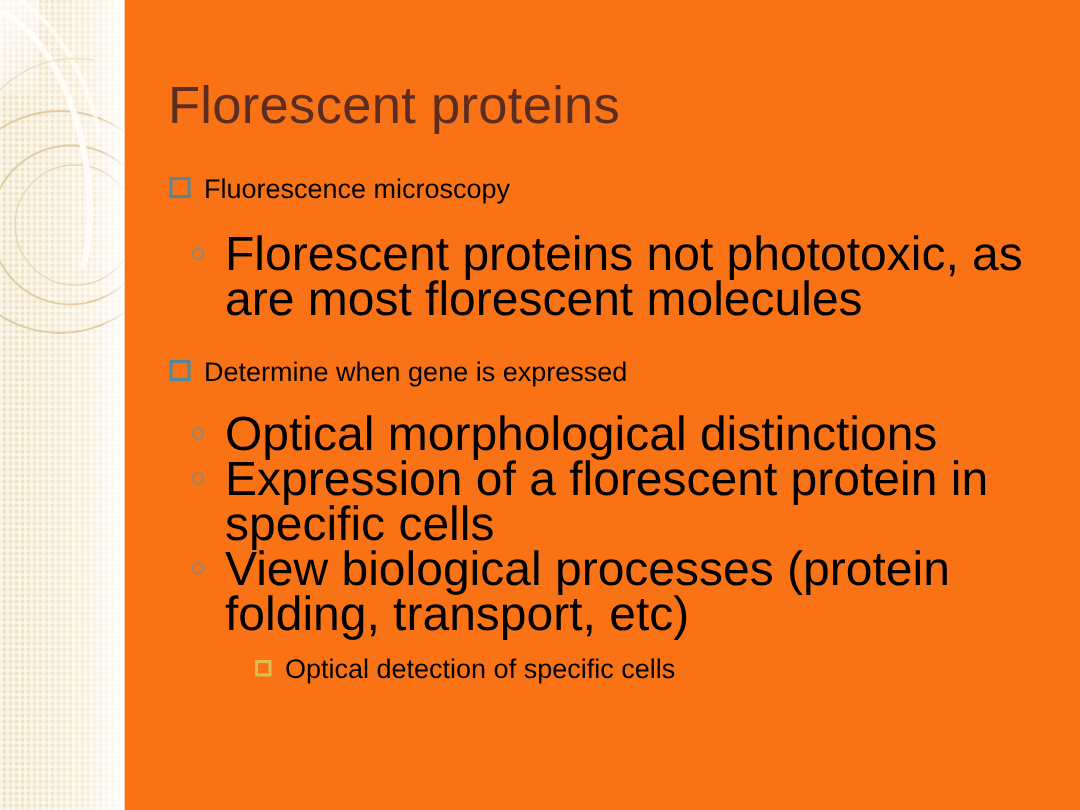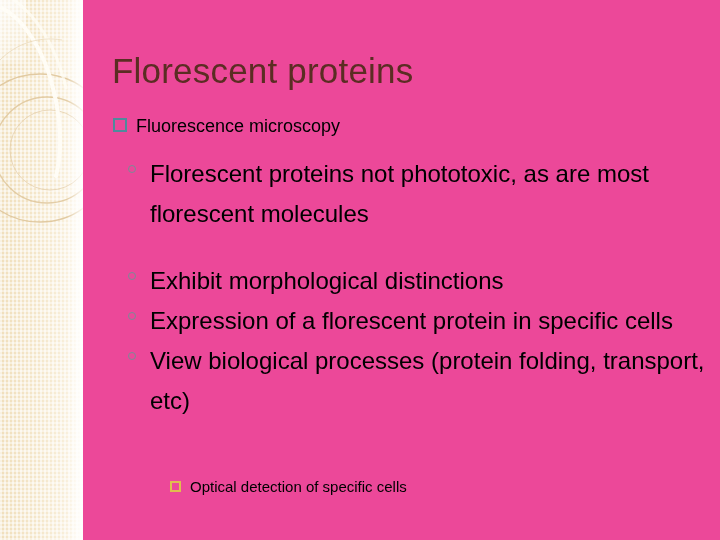--- a/index.html
+++ b/index.html
@@ -11,21 +11,21 @@
     width: 720px;
     height: 540px;
     overflow: hidden;
     font-family: "Liberation Sans", sans-serif;
   }
 
   .slide {
     position: relative;
     width: 720px;
     height: 540px;
-    background: #ec4899;
+    background: #f97316;
     overflow: hidden;
   }
 
   
   .sidebar {
     position: absolute;
     left: 0;
     top: 0;
     width: 83px;
     height: 540px;
@@ -102,43 +102,42 @@
     height: 14px;
     box-sizing: border-box;
     border: 2px solid #4f8a9c;
     background: transparent;
   }
 
   .lvl2 {
     position: relative;
     padding-left: 26px;
     margin-left: 12px;
-    font-size: 24px;
-    line-height: 40px;
+    font-size: 32px;
+    line-height: 30px;
   }
   .lvl2 .bullet-ci {
     position: absolute;
     left: 4px;
     top: 11px;
     width: 8px;
     height: 8px;
     box-sizing: border-box;
     border: 1px solid #7b8b96;
     border-radius: 50%;
     background: transparent;
   }
 
   .lvl3 {
     position: relative;
     padding-left: 22px;
     margin-left: 56px;
-    font-size: 15px;
+    font-size: 18px;
     line-height: 26px;
     white-space: nowrap;
-    margin-top: 44px;
   }
   .lvl3 .bullet-sq3 {
     position: absolute;
     left: 2px;
     top: 7px;
     width: 11px;
     height: 11px;
     box-sizing: border-box;
     border: 2px solid #e0bd4e;
     background: transparent;
@@ -185,26 +184,30 @@
 
     <div class="gap-a"></div>
 
     <div class="lvl2">
       <span class="bullet-ci"></span>
       <span>Florescent proteins not phototoxic, as are most florescent molecules</span>
     </div>
 
     <div class="gap-c"></div>
 
+    <div class="lvl1">
+      <span class="bullet-sq"></span>
+      <span>Determine when gene is expressed</span>
+    </div>
 
     <div class="gap-b"></div>
 
     <div class="lvl2">
       <span class="bullet-ci"></span>
-      <span>Exhibit morphological distinctions</span>
+      <span>Optical morphological distinctions</span>
     </div>
 
     <div class="lvl2">
       <span class="bullet-ci"></span>
       <span>Expression of a florescent protein in specific cells</span>
     </div>
 
     <div class="lvl2">
       <span class="bullet-ci"></span>
       <span>View biological processes (protein folding, transport,  etc)</span>

